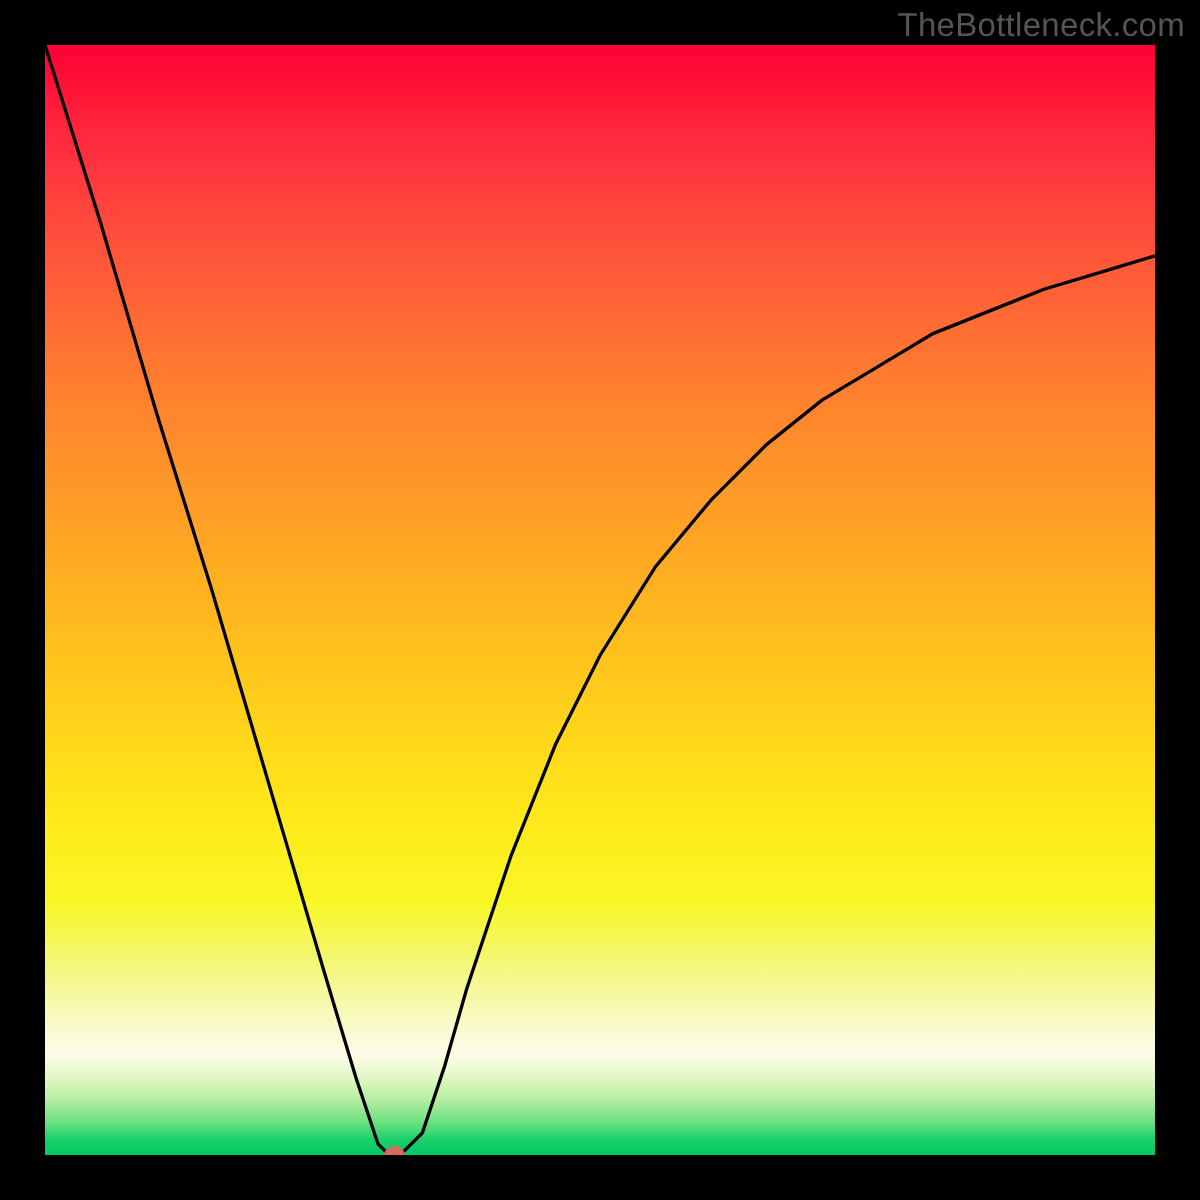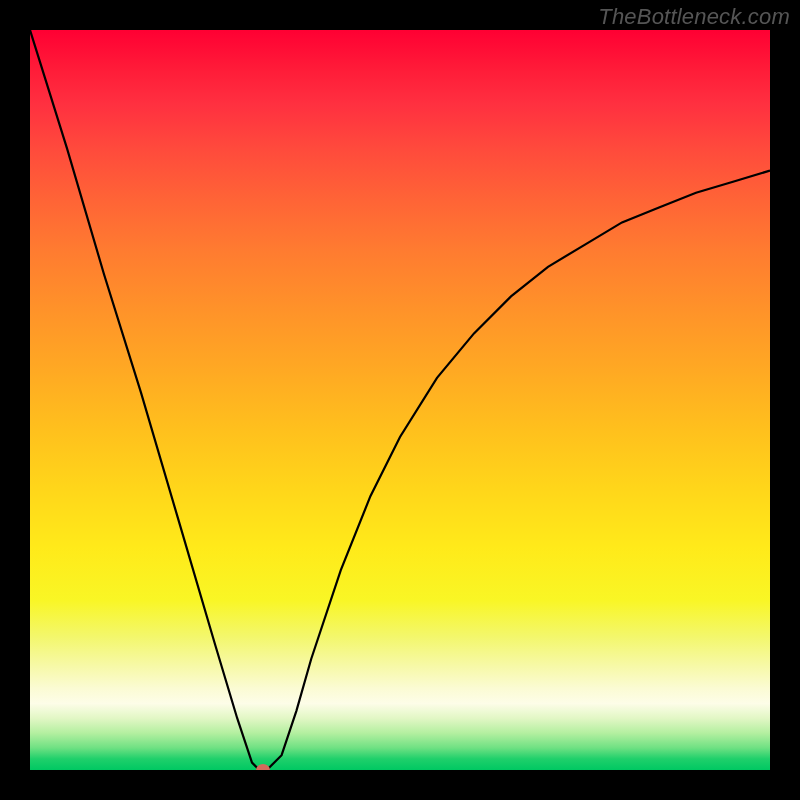--- a/index.html
+++ b/index.html
@@ -9,21 +9,20 @@
     height: 800px;
     overflow: hidden;
     background: #000;
     font-family: Arial, Helvetica, sans-serif;
   }
   .frame {
     position: relative;
     width: 800px;
     height: 756px;
     background: #000;
-    font-style: italic;
   }
   .watermark {
     position: absolute;
     top: 4px;
     right: 10px;
     color: #555;
     font-size: 22px;
     font-weight: 500;
     letter-spacing: 0.2px;
     user-select: none;

